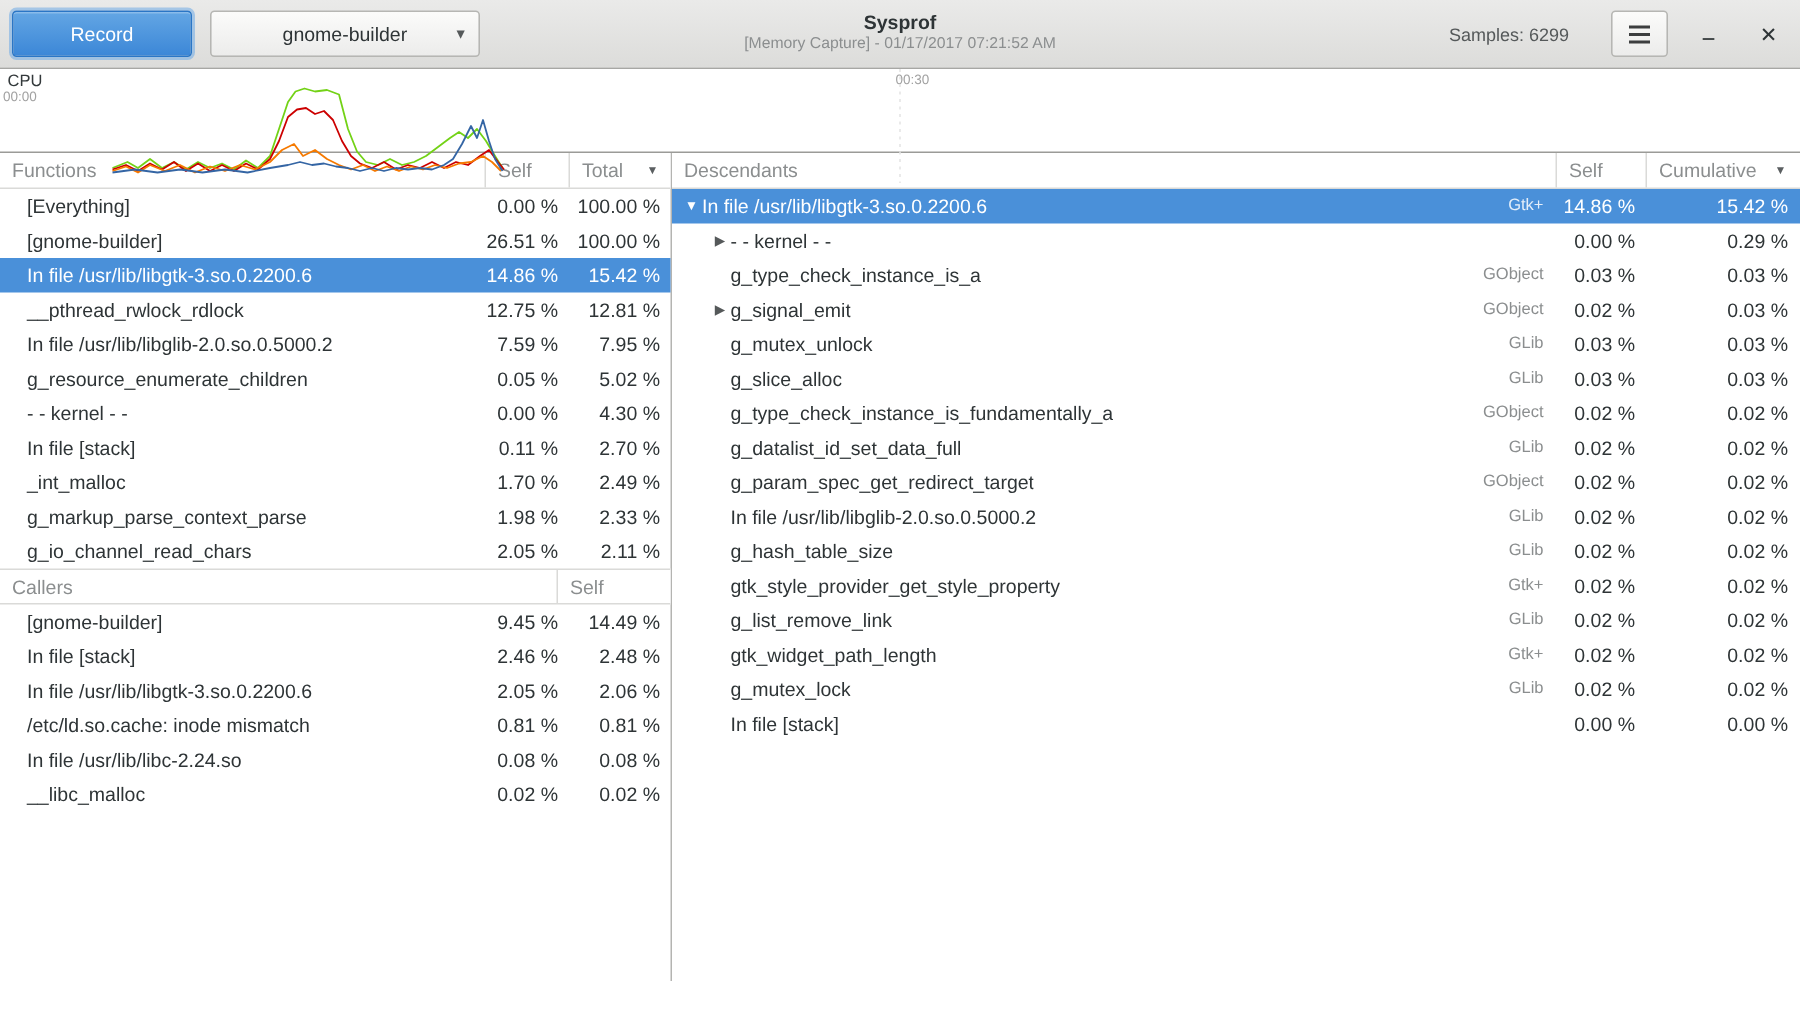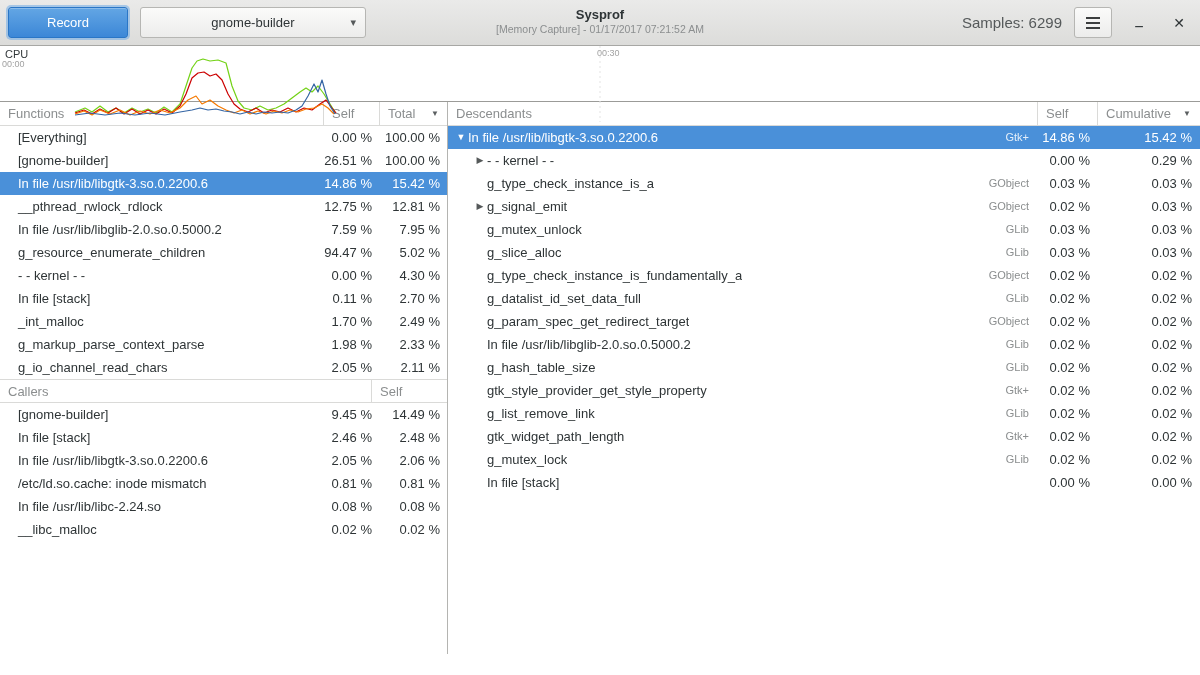--- a/index.html
+++ b/index.html
@@ -5,29 +5,29 @@
   * { margin:0; padding:0; box-sizing:border-box; }
   html,body { width:1200px; height:675px; overflow:hidden; }
   body { font-family:"Liberation Sans", sans-serif; font-size:13px; color:#2e3436; background:#fff; }
 
   
   .headerbar { height:46px; background:linear-gradient(to bottom,#eaeae9,#dcdcda);
     border-bottom:1px solid #a7a7a4; display:flex; align-items:center; padding:0 8px; position:relative; }
   .record-btn { height:31px; padding:0 38px; border-radius:3px; border:1px solid #2a76c6;
     background:linear-gradient(to bottom,#63a6e4,#3c87d7); color:#fff; font-size:13px;
     font-family:inherit; box-shadow:0 0 0 2px rgba(110,170,230,.55), inset 0 1px 0 rgba(255,255,255,.25); cursor:pointer; }
-  .process-dropdown { margin-left:12px; height:31px; width:226px; border-radius:3px; border:1px solid #b6b6b3;
+  .process-dropdown { margin-left:12px; height:31px; width:180px; border-radius:3px; border:1px solid #b6b6b3;
     background:linear-gradient(to bottom,#fbfbfa,#ececeb); color:#2e3436; font-size:13px; font-family:inherit;
     position:relative; display:flex; align-items:center; justify-content:center; cursor:pointer; }
   .caret { position:absolute; right:9px; font-size:11px; color:#55595a; }
   .titlebox { position:absolute; left:0; right:0; top:6px; text-align:center; pointer-events:none; }
   .title { font-weight:bold; font-size:13px; color:#2e3436; line-height:17px; }
   .subtitle { font-size:10.5px; color:#8b8e8f; line-height:13px; }
   .header-right { margin-left:auto; display:flex; align-items:center; }
-  .samples { color:#55595a; font-size:15px; margin-right:12px; }
+  .samples { color:#55595a; font-size:12px; margin-right:28px; }
   .menu-btn { width:38px; height:31px; border-radius:3px; border:1px solid #b6b6b3;
     background:linear-gradient(to bottom,#fbfbfa,#ececeb); display:flex; align-items:center; justify-content:center; cursor:pointer; }
   .hamburger { display:block; width:14px; height:2px; background:#3c3e3f;
     box-shadow:0 -5px 0 #3c3e3f, 0 5px 0 #3c3e3f; }
   .win-btn { border:none; background:none; width:26px; height:31px; margin-left:14px;
     display:flex; align-items:center; justify-content:center; color:#2e3436; font-size:14px; cursor:pointer; font-family:inherit; }
   .win-btn.min span { position:relative; top:4px; font-size:16px; }
 
   
   .cpu-strip { height:56px; position:relative; background:#fff; border-bottom:1px solid #9b9b98; }
@@ -139,21 +139,21 @@
             <div class="cell cnum">12.75 %</div>
             <div class="cell cnum">12.81 %</div>
           </div>
           <div class="trow lrow">
             <div class="cell cname">In file /usr/lib/libglib-2.0.so.0.5000.2</div>
             <div class="cell cnum">7.59 %</div>
             <div class="cell cnum">7.95 %</div>
           </div>
           <div class="trow lrow">
             <div class="cell cname">g_resource_enumerate_children</div>
-            <div class="cell cnum">94.47 %</div>
+            <div class="cell cnum">0.05 %</div>
             <div class="cell cnum">5.02 %</div>
           </div>
           <div class="trow lrow">
             <div class="cell cname">- - kernel - -</div>
             <div class="cell cnum">0.00 %</div>
             <div class="cell cnum">4.30 %</div>
           </div>
           <div class="trow lrow">
             <div class="cell cname">In file [stack]</div>
             <div class="cell cnum">0.11 %</div>

